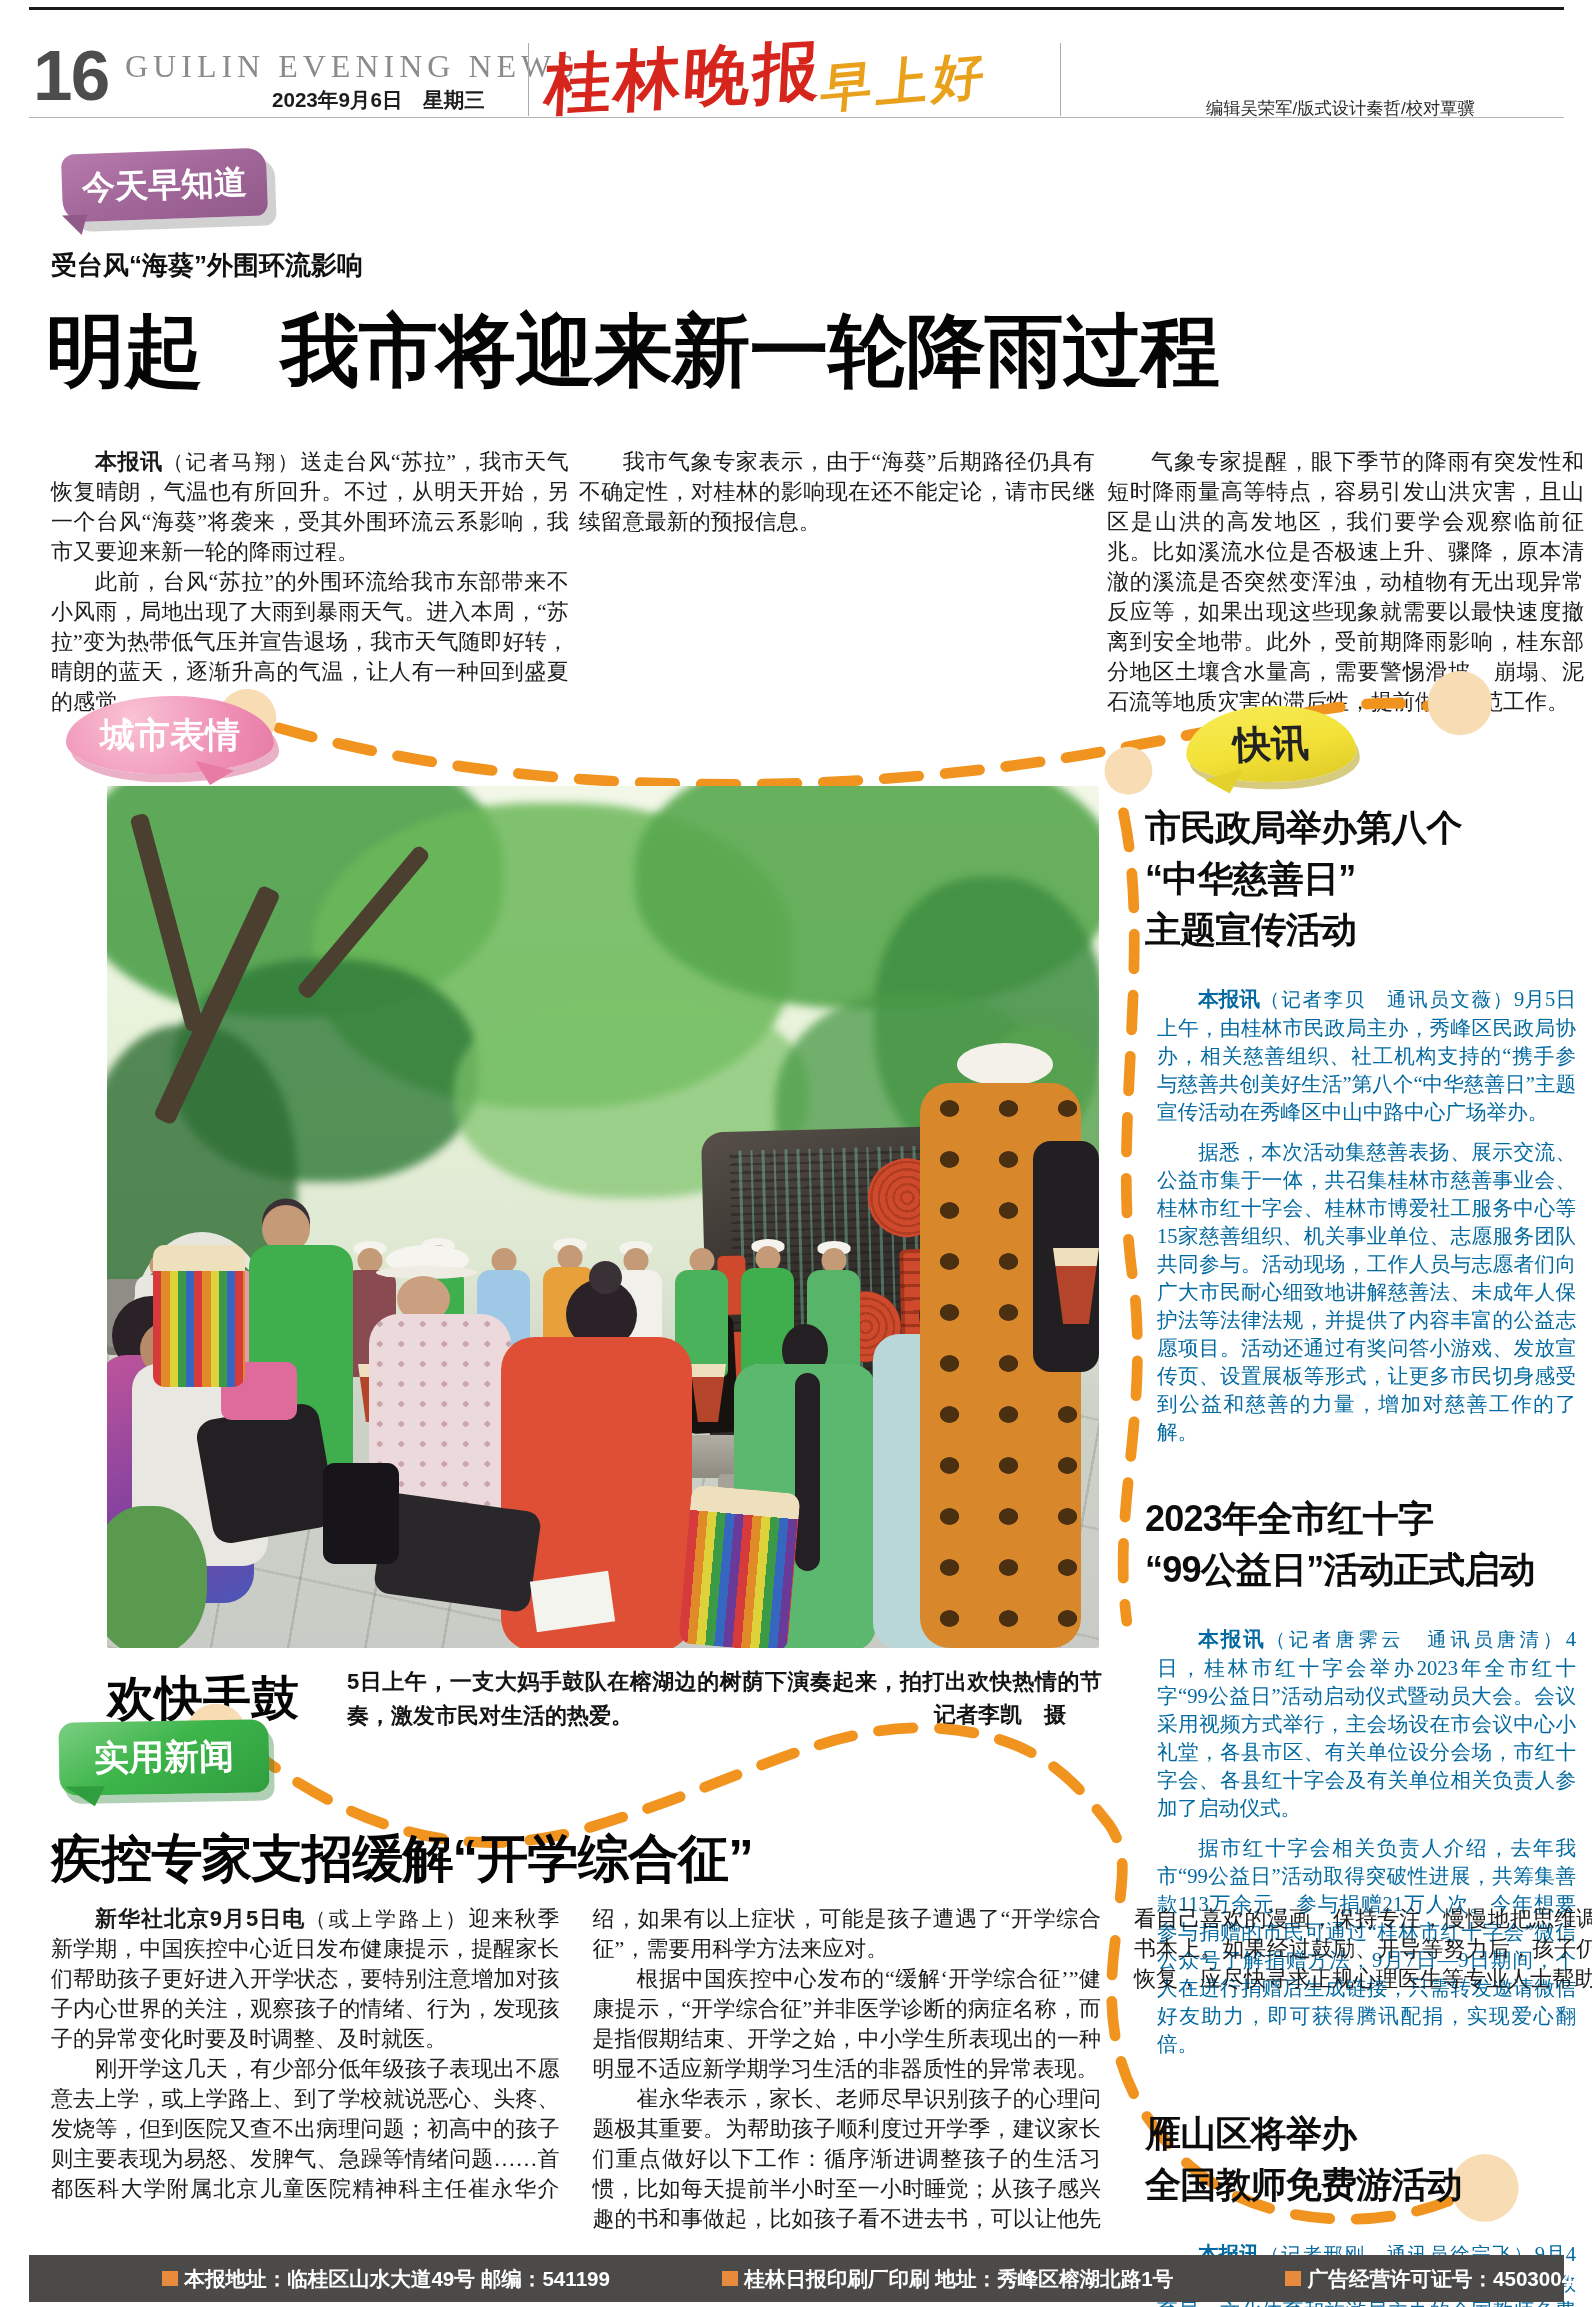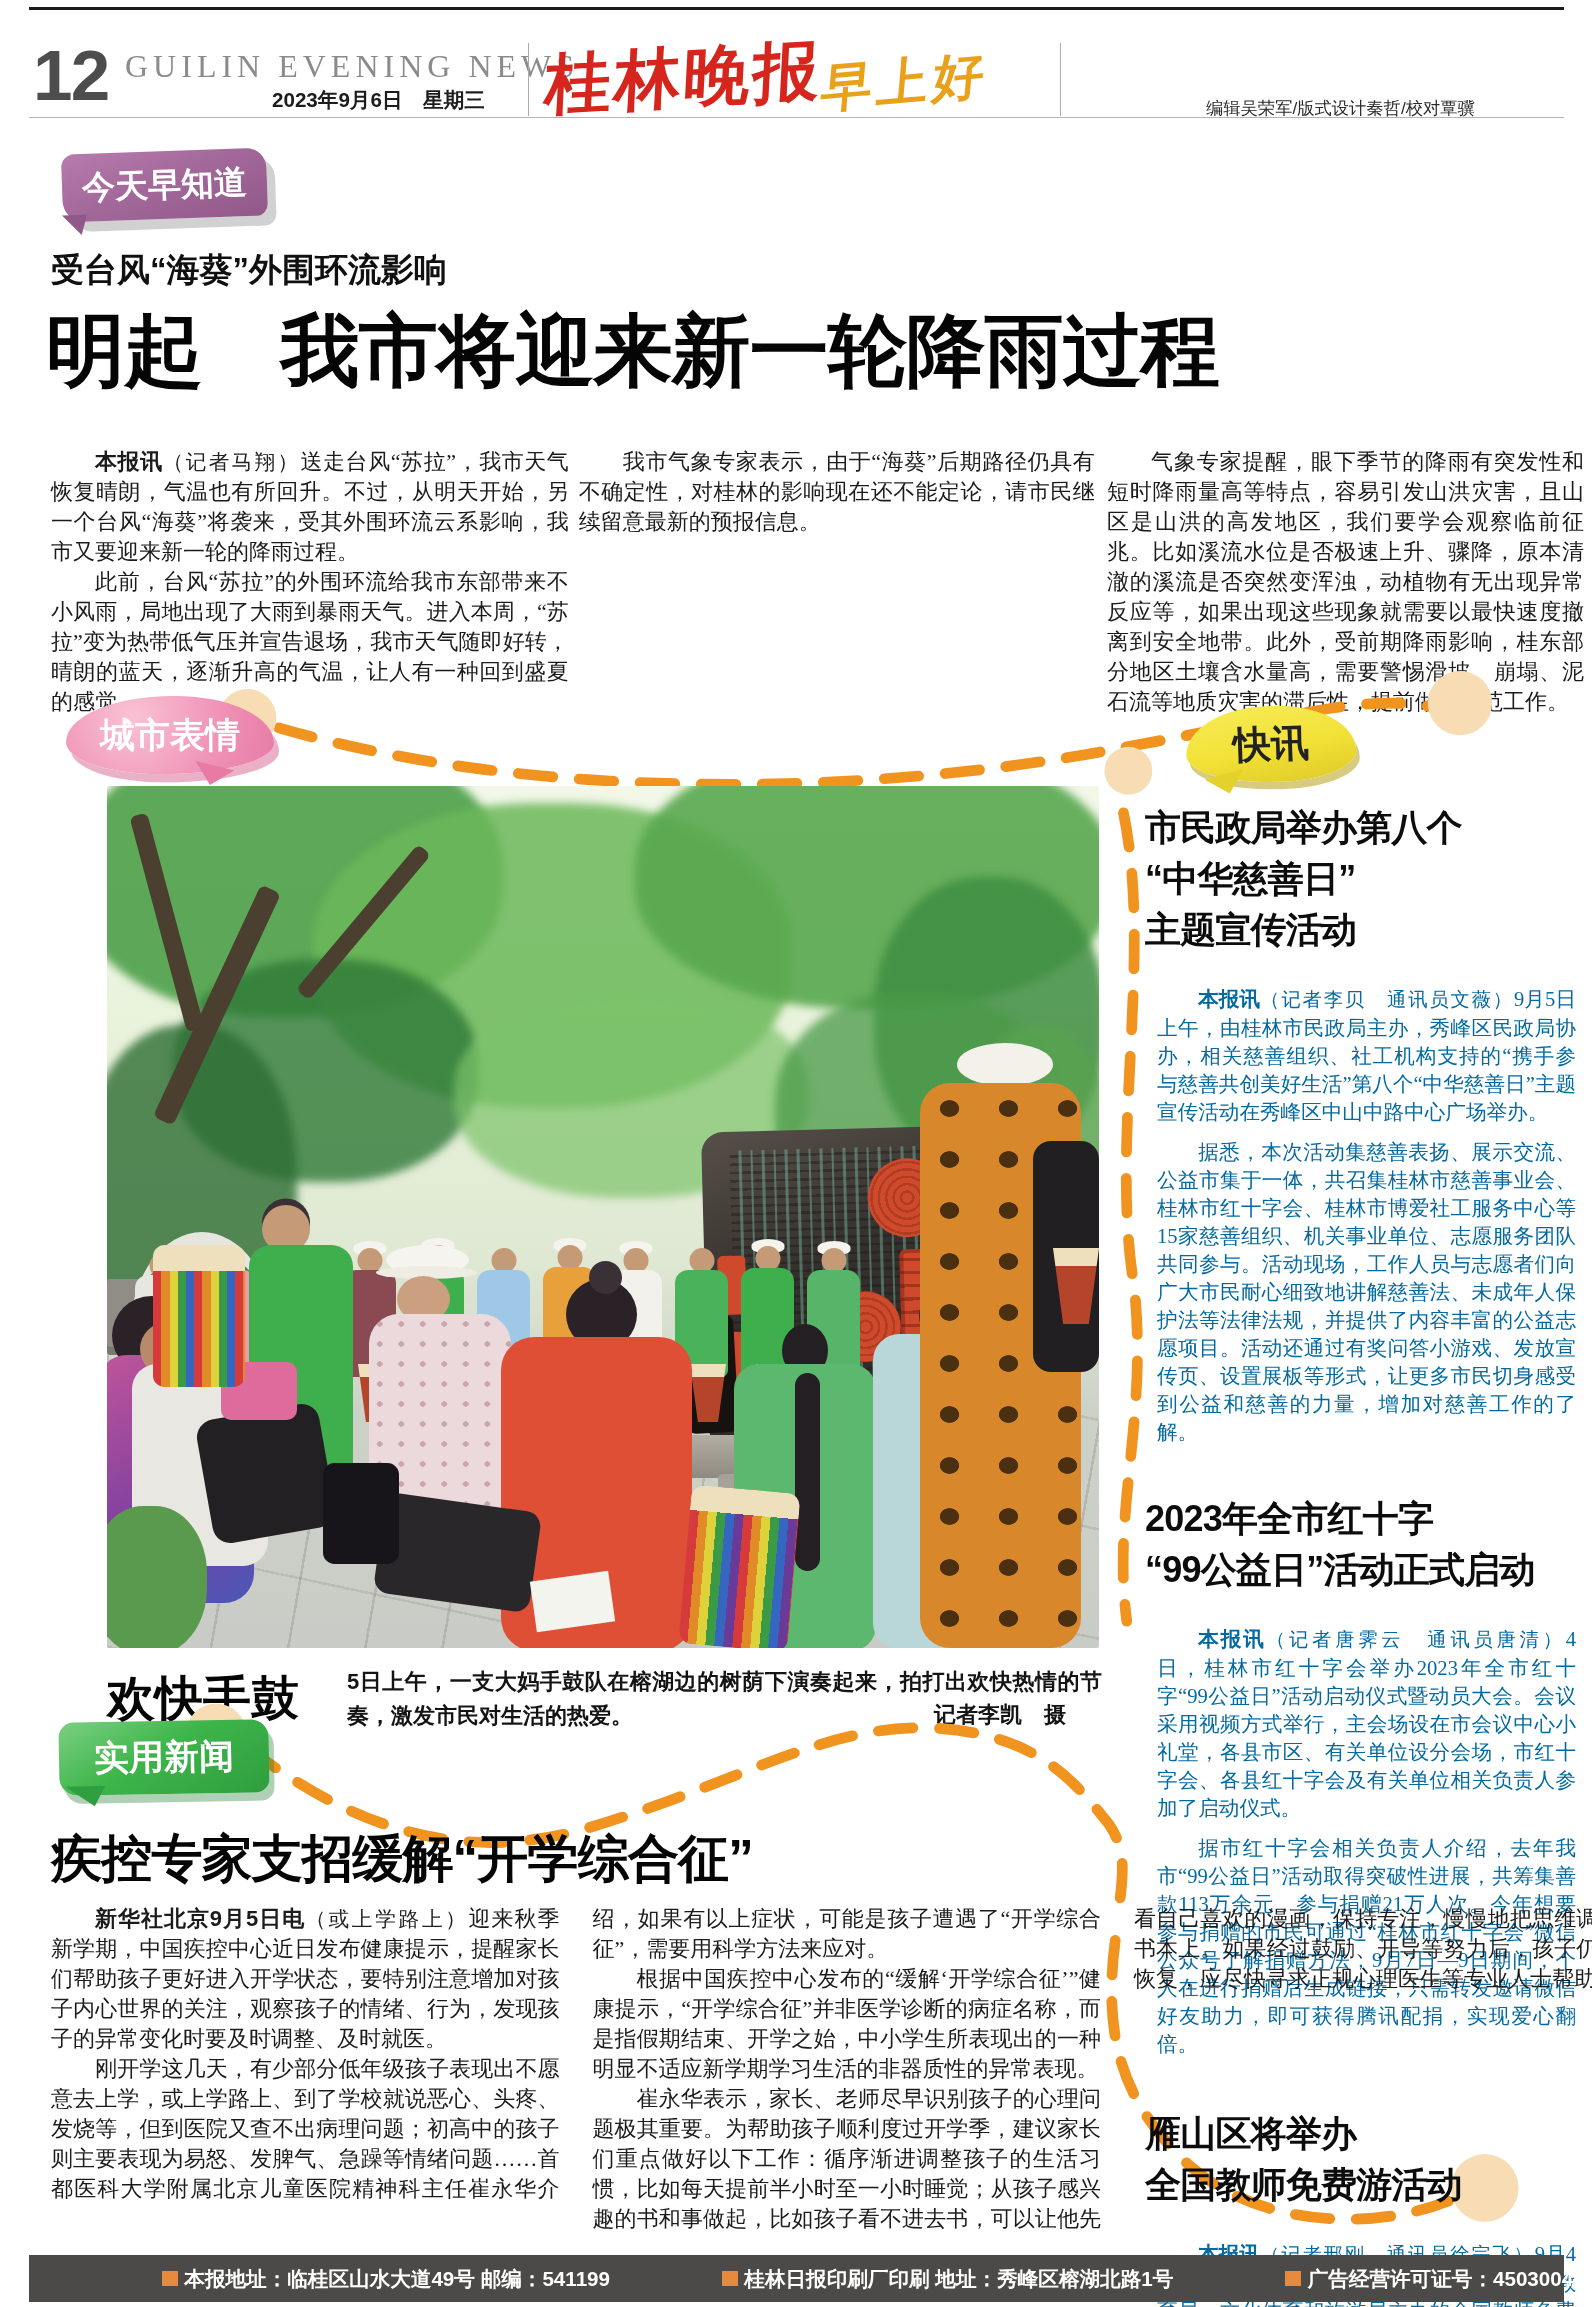--- a/index.html
+++ b/index.html
@@ -31,21 +31,21 @@
   .b-city .tail{left:124px;bottom:-31px;border-top-color:#e77ba6;transform:rotate(14deg);}
   .b-flash{background:linear-gradient(170deg,#f7ec58,#f2e136 55%,#ddc928);color:#222;
            border-radius:50% 50% 46% 54% / 64% 64% 40% 40%;font-size:38px;transform:rotate(-2deg);
            box-shadow:3.3px 7.4px 0 rgba(180,160,20,.55);}
   .b-flash .tail{left:21.5px;bottom:-30px;border-top-color:#e4d22c;transform:rotate(-14deg);}
   .b-practical{background:linear-gradient(150deg,#7ccf82,#3db54a 45%,#2f9e3e);color:#fff;
            border-radius:15px 18px 13.2px 18px;transform:rotate(-1deg);font-size:35px;
            box-shadow:5px 8.3px 0 rgba(30,120,45,.35);}
   .b-practical .tail{left:15px;bottom:-31px;border-top-color:#2f9e3e;transform:skewX(25deg);}
   
-  .kicker{font-size:33px;font-weight:700;color:#101010;}
+  .kicker{font-size:26px;font-weight:700;color:#101010;}
   .headline{font-size:79px;font-weight:900;color:#050505;letter-spacing:-0.8px;white-space:nowrap;}
   .cols{position:absolute;display:flex;}
   .col p,.bp{margin:0;text-indent:2em;text-align:justify;
          font:22px/30px "Liberation Serif",serif;color:#1b1b1b;}
   .col p b,.bp b{font-family:"Liberation Sans",sans-serif;font-weight:700;font-style:normal;}
   .col p i,.bp i{font-style:normal;font-size:.94em;letter-spacing:1.7px;color:#222;}
   
   .rail{position:absolute;left:1145px;top:703px;width:443px;}
   .rail h2{font-size:36px;line-height:51px;font-weight:800;color:#0c0c0c;margin:0;
            white-space:pre-line;letter-spacing:-0.8px;font-family:"Liberation Sans",sans-serif;}
@@ -91,21 +91,21 @@
   <g fill="#F7DCB4">
     <circle cx="300" cy="870" r="35"></circle>
     <circle cx="1770" cy="852" r="39"></circle>
     <circle cx="1368" cy="934" r="29"></circle>
     <circle cx="262" cy="2102" r="37"></circle>
     <circle cx="1800" cy="2652" r="41"></circle>
   </g>
 </svg>
 
 <div class="rule" style="left:29px;top:6.6px;width:1535px;height:3.3px;"></div>
-<div class="abs pagenum" style="left:33px;top:35px;">12</div>
+<div class="abs pagenum" style="left:33px;top:35px;">16</div>
 <div class="abs mast-en" style="left:125px;top:48px;">GUILIN EVENING NEWS</div>
 <div class="abs hdate" style="left:272px;top:86px;">2023年9月6日　星期三</div>
 <div class="vdiv" style="left:528px;top:43px;height:73px;"></div>
 <div class="abs mast-cn" style="left:545px;top:33px;">桂林晚报</div>
 <div class="abs greet" style="left:821px;top:48px;">早上好</div>
 <div class="vdiv" style="left:1060px;top:43px;height:73px;"></div>
 <div class="abs staff" style="left:1206px;top:96px;">编辑吴荣军/版式设计秦哲/校对覃骥</div>
 <div class="abs" style="left:29px;top:117px;width:1535px;height:0.8px;background:#b5b5b5;"></div>
 
 <div class="bubble b-today" style="left:62px;top:151px;width:205px;height:68px;">

